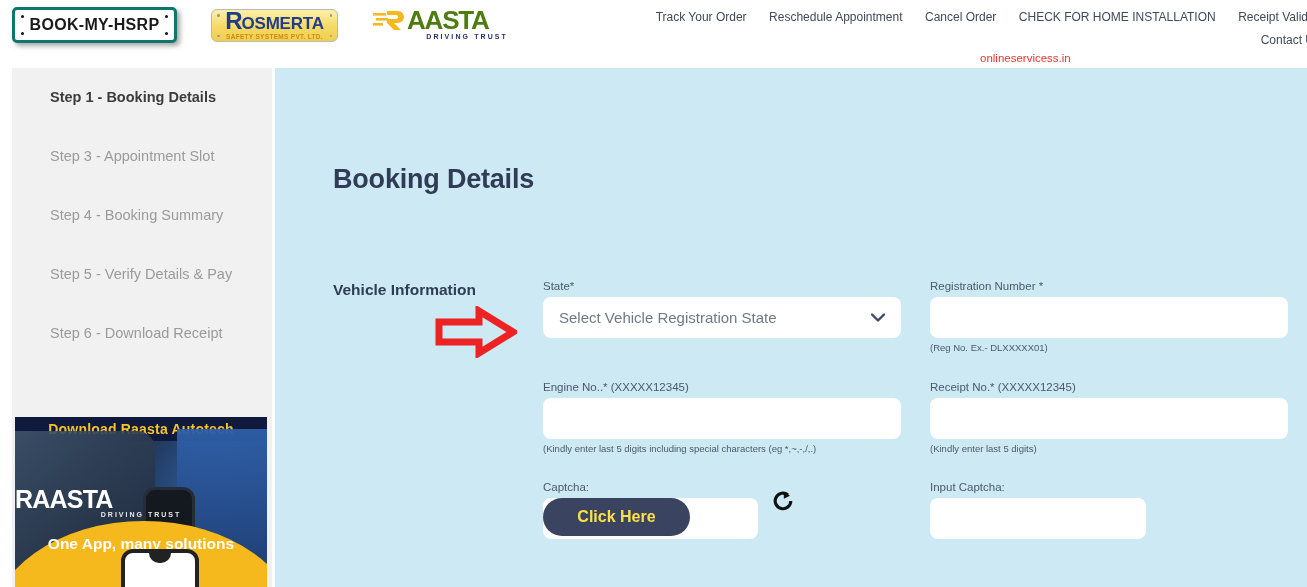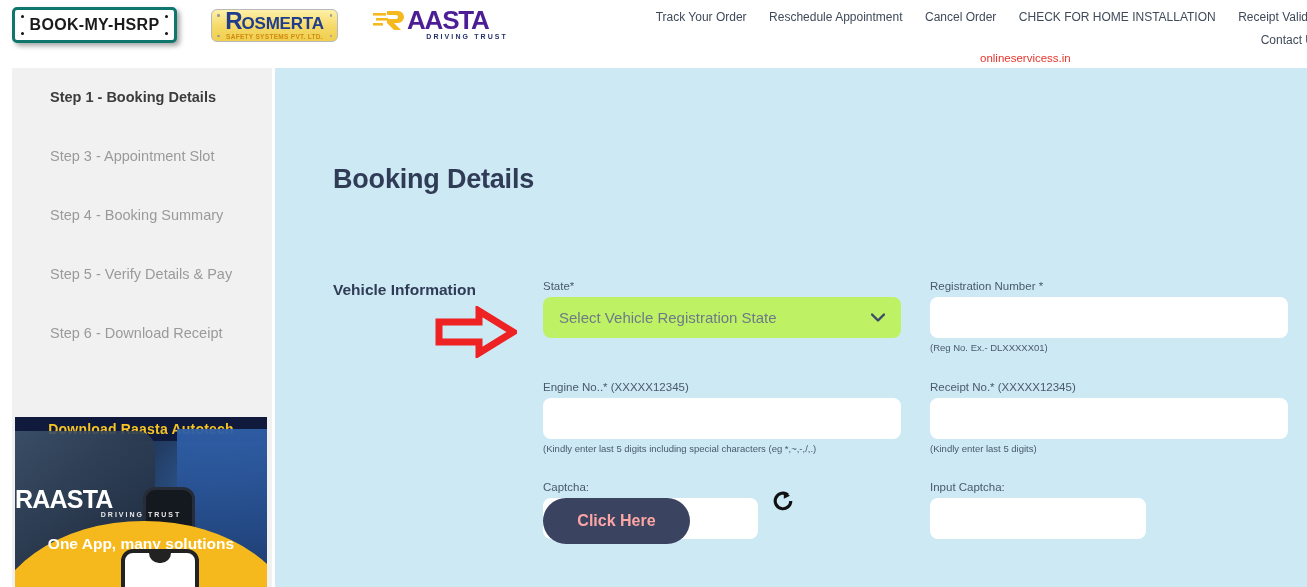--- a/index.html
+++ b/index.html
@@ -52,21 +52,21 @@
   .rosmerta-logo .r2 {
     font-size:6.5px; font-weight:bold; color:#d08a12; letter-spacing:.3px; margin-top:1px;
   }
   .rosmerta-logo .pin { position:absolute; width:2.5px;height:2.5px;border-radius:50%;background:#9a9a9a;}
   .rosmerta-logo .p1{left:5px;top:4px;} .rosmerta-logo .p2{right:5px;top:4px;}
   .rosmerta-logo .p3{left:5px;bottom:4px;} .rosmerta-logo .p4{right:5px;bottom:4px;}
 
   
   .raasta-logo { position:absolute; left:373px; top:8px; width:135px; height:34px; }
   .raasta-logo .rl-row { display:flex; align-items:center; height:24px; }
-  .raasta-logo .rl-word { font-size:26px; font-weight:bold; color:#4c1d95; letter-spacing:-1.2px; line-height:1;}
+  .raasta-logo .rl-word { font-size:26px; font-weight:bold; color:#4d7c0f; letter-spacing:-1.2px; line-height:1;}
   .raasta-logo .rl-sub { font-size:7px; font-weight:bold; color:#23306b; letter-spacing:2.1px; text-align:right; margin-top:1px; }
 
   
   .nav {
     position:absolute; left:560px; top:0; width:760px; padding-top:7px;
     text-align:right;
   }
   .nav a {
     color:#3f4a5a; font-size:12px; text-decoration:none;
     margin-left:18px; white-space:nowrap; display:inline-block;text-align:center;
@@ -158,41 +158,41 @@
 
   .fieldgroup { position:absolute; }
   .flabel { font-size:11.5px; color:#4a5a6b; margin-bottom:5px; white-space:nowrap; }
   .fhint  { font-size:9.5px; color:#4a5a6b; margin-top:4px; white-space:nowrap; }
   .finput {
     width:100%; height:41px; background:#fff; border:none; border-radius:8px;
     font-size:14px; color:#444; padding:0 16px; outline:none;
     font-family:"Liberation Sans", sans-serif;
   }
   .fselect {
-    width:100%; height:41px; background:#bef264; border:none; border-radius:8px;
+    width:100%; height:41px; background:#ffffff; border:none; border-radius:8px;
     font-size:15px; color:#6d7a88; padding:0 16px; outline:none;
     display:flex; align-items:center; justify-content:space-between;
     cursor:pointer;
   }
   .fselect .chev { color:#3c4a6b; font-size:13px; font-weight:bold; }
 
   
   .captcha-box {
     width:100%; height:41px; background:#fff; border-radius:8px;
     display:flex; align-items:center; padding:0 16px;
     font-size:17px; color:#9aa3ad; letter-spacing:3px;
     font-family:"Liberation Mono", monospace;
   }
   .refresh-icon {
     position:absolute; left:497px; top:422px; width:22px; height:22px; cursor:pointer;
   }
 
   .btn {
-    position:absolute; left:268px; top:430px; width:147px; height:46px;
-    background:#3a4460; border:none; border-radius:27px; color:#fca5a5;
+    position:absolute; left:268px; top:430px; width:147px; height:38px;
+    background:#3a4460; border:none; border-radius:27px; color:#fde047;
     font-size:16px; font-weight:bold; cursor:pointer;
     font-family:"Liberation Sans", sans-serif;
   }
 </style>
 </head>
 <body>
 
 <div class="page">
 
   <div class="header">

